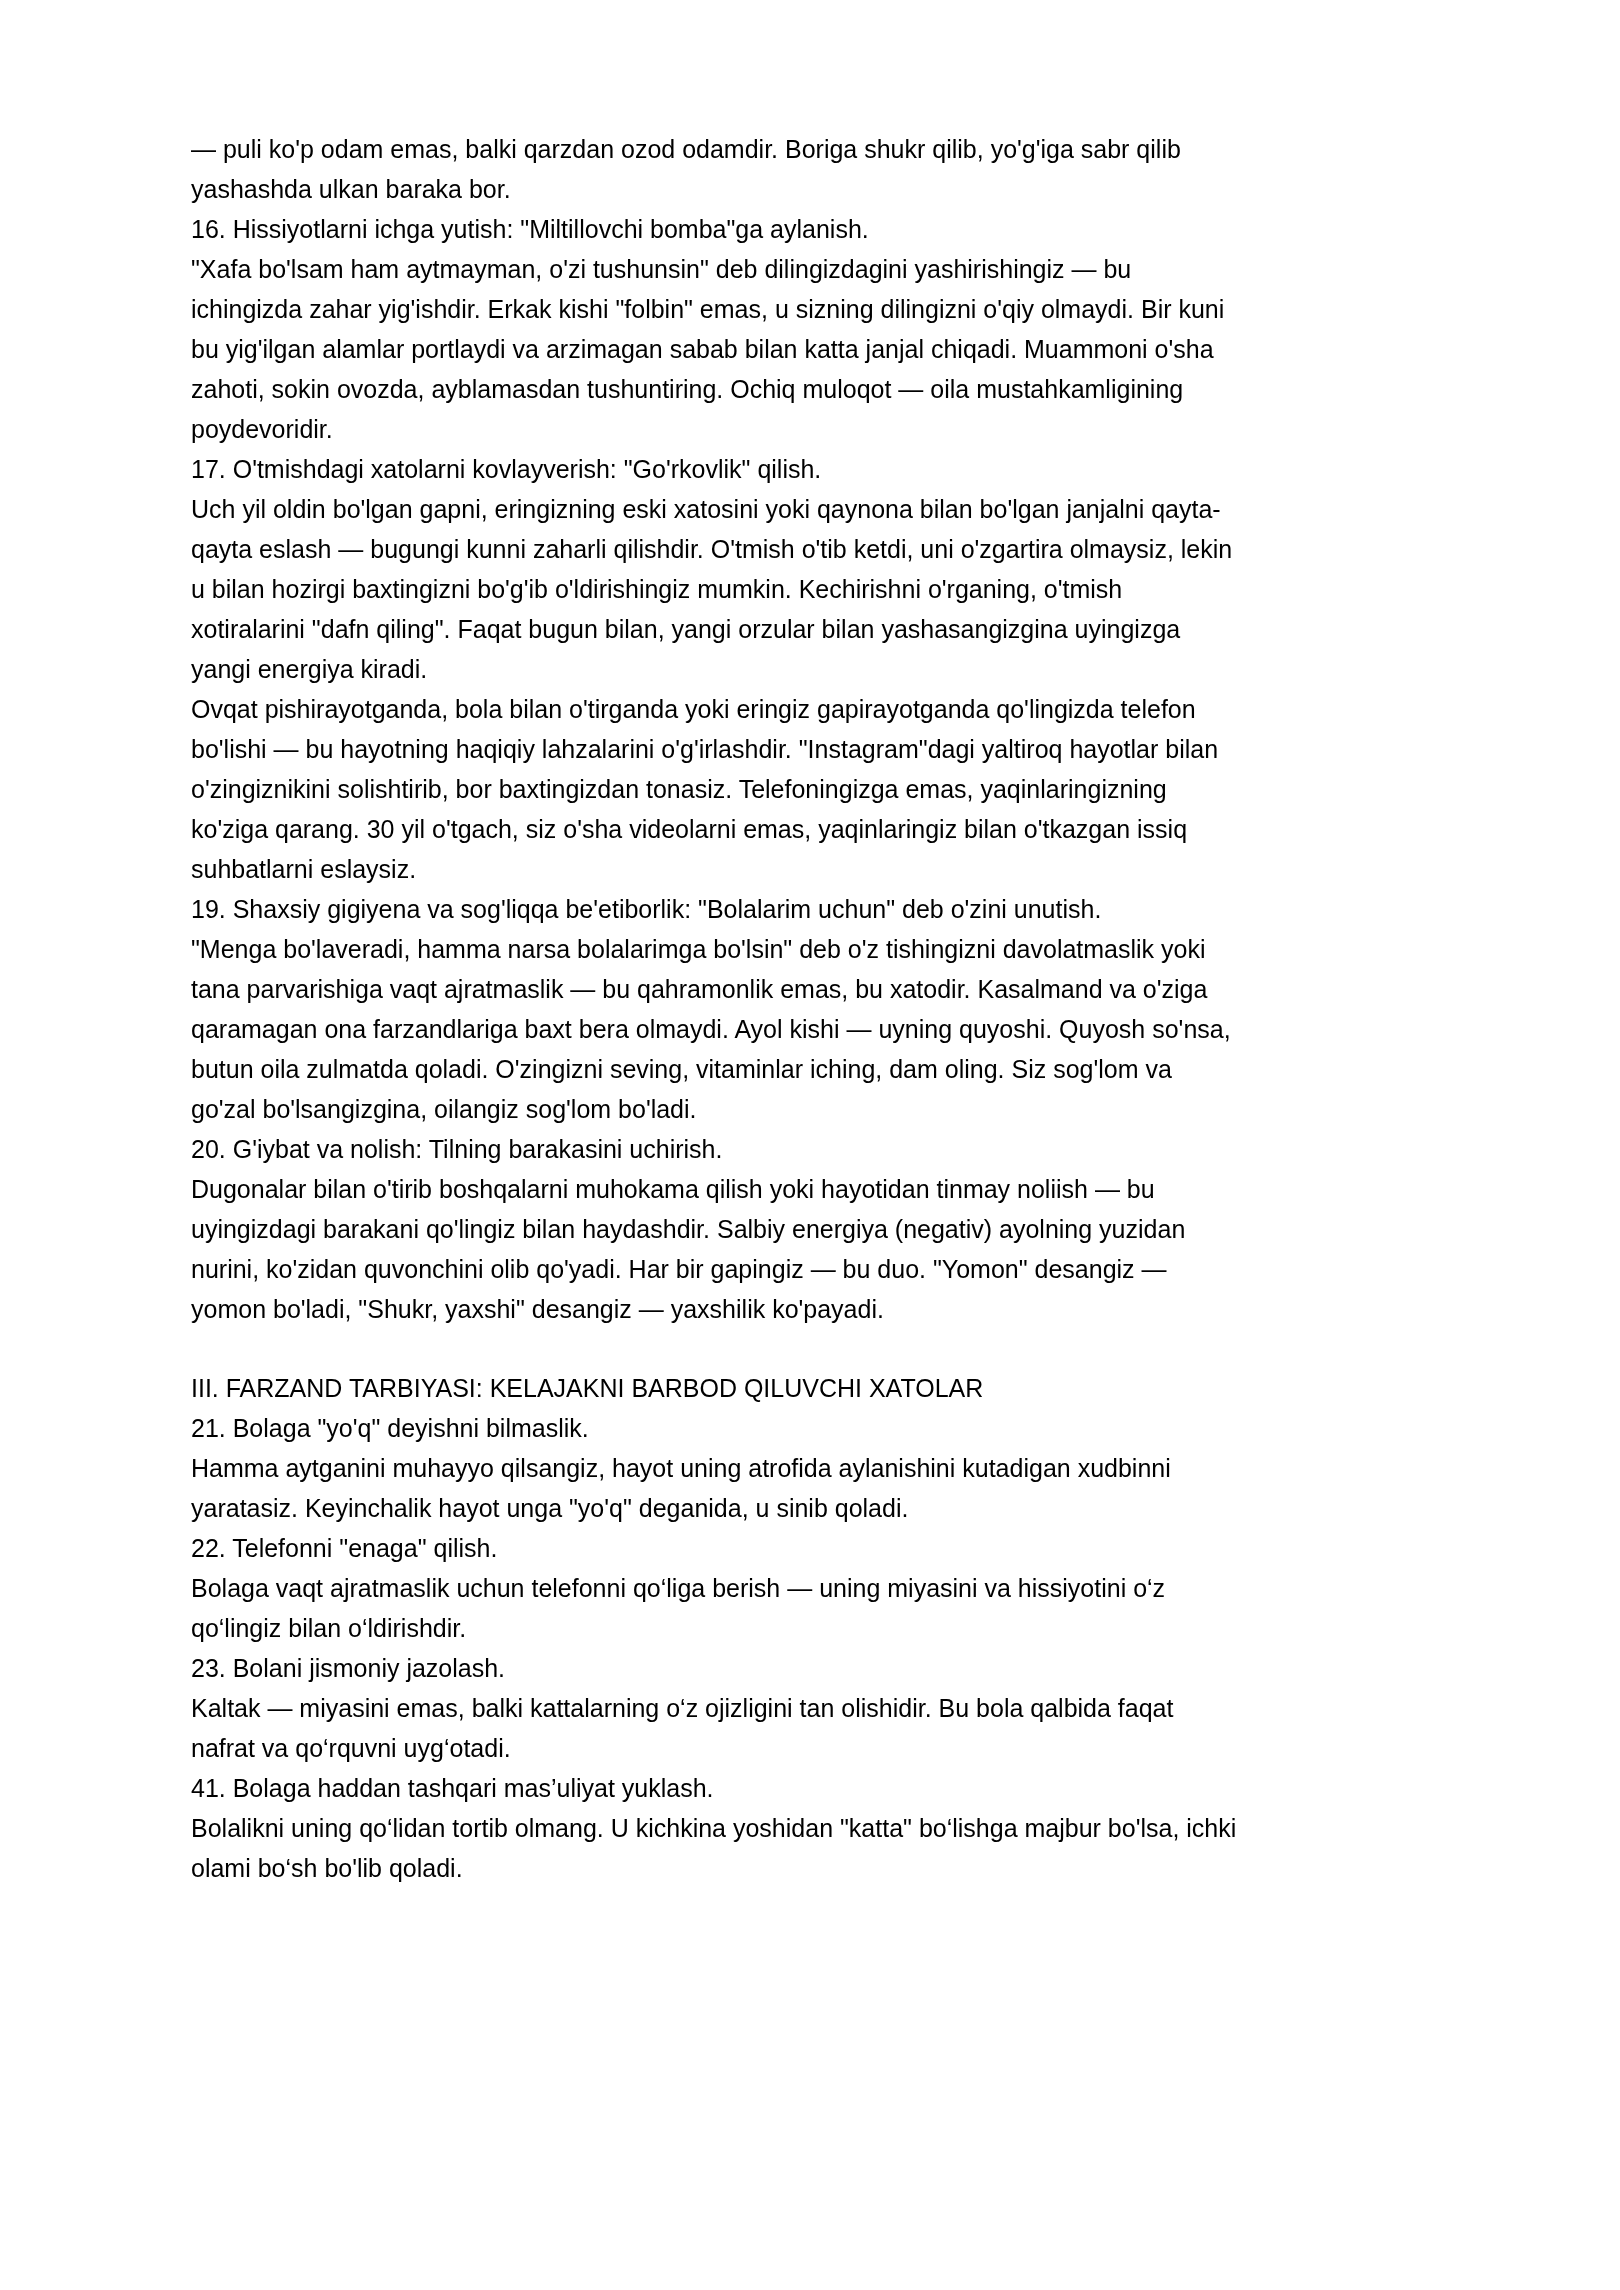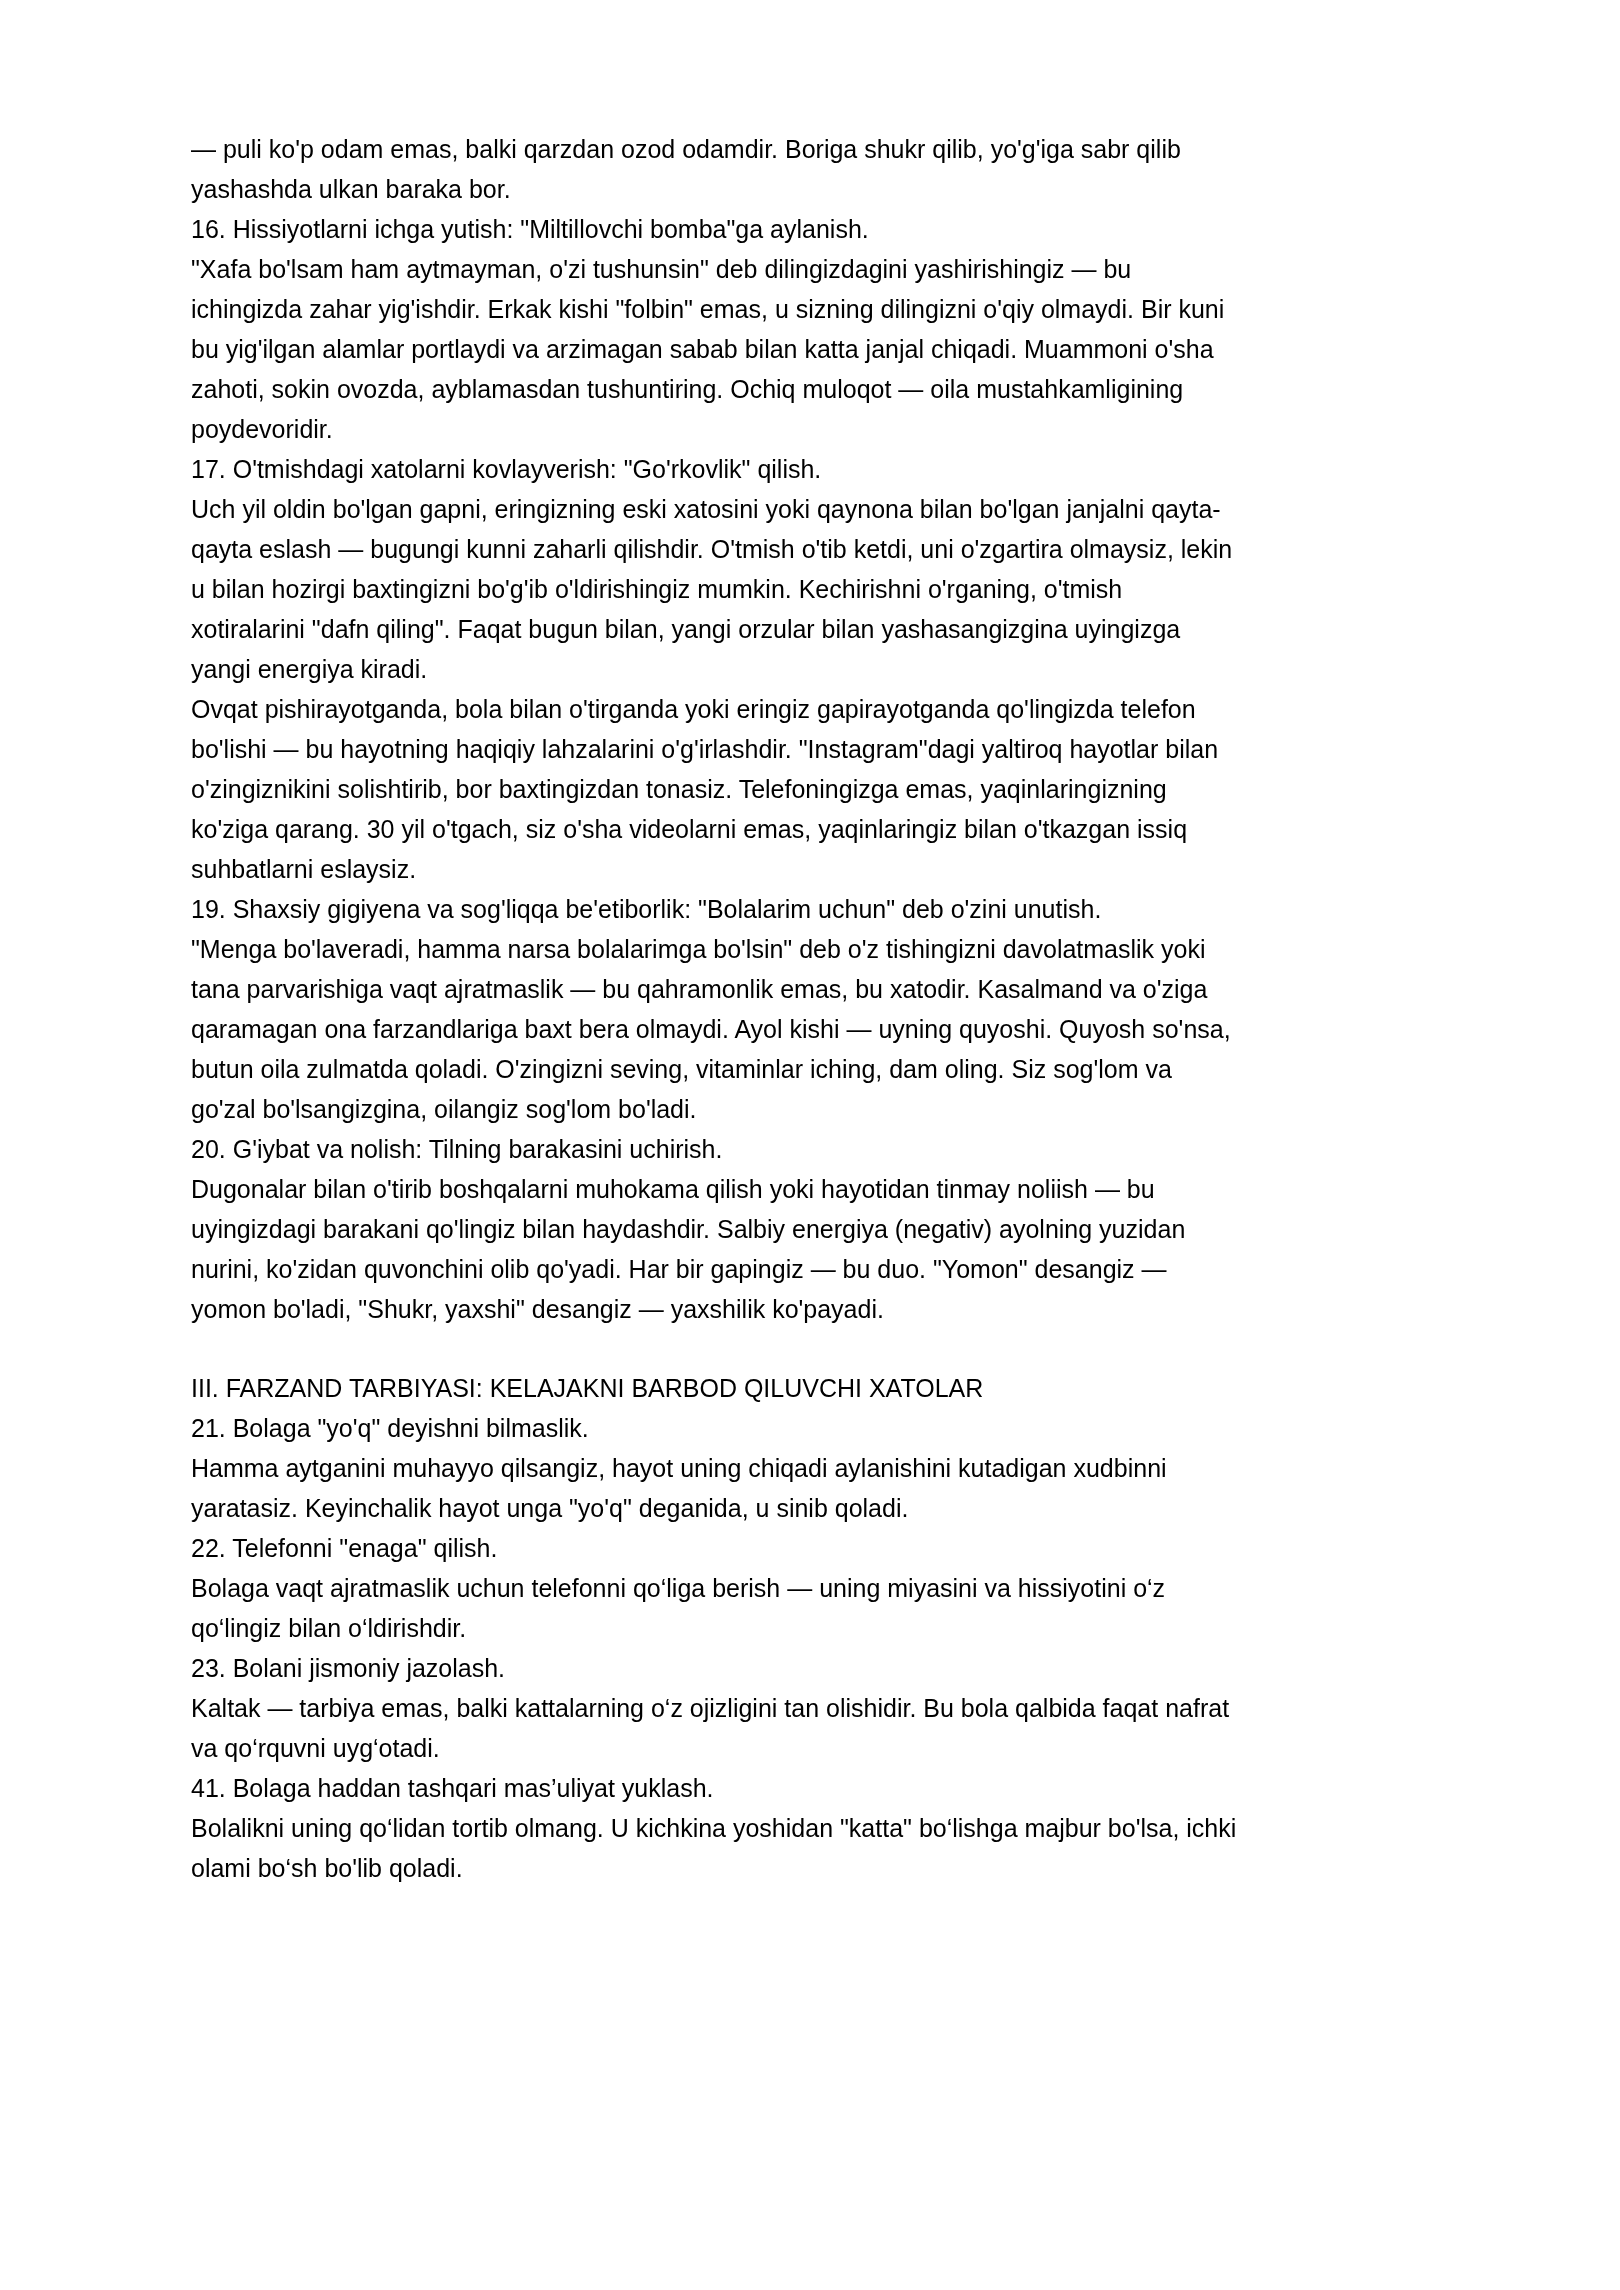--- a/index.html
+++ b/index.html
@@ -45,22 +45,22 @@
       <p class="para">17. O'tmishdagi xatolarni kovlayverish: "Go'rkovlik" qilish.</p>
       <p class="para">Uch yil oldin bo'lgan gapni, eringizning eski xatosini yoki qaynona bilan bo'lgan janjalni qayta-qayta eslash — bugungi kunni zaharli qilishdir. O'tmish o'tib ketdi, uni o'zgartira olmaysiz, lekin u bilan hozirgi baxtingizni bo'g'ib o'ldirishingiz mumkin. Kechirishni o'rganing, o'tmish xotiralarini "dafn qiling". Faqat bugun bilan, yangi orzular bilan yashasangizgina uyingizga yangi energiya kiradi.</p>
       <p class="para">Ovqat pishirayotganda, bola bilan o'tirganda yoki eringiz gapirayotganda qo'lingizda telefon bo'lishi — bu hayotning haqiqiy lahzalarini o'g'irlashdir. "Instagram"dagi yaltiroq hayotlar bilan o'zingiznikini solishtirib, bor baxtingizdan tonasiz. Telefoningizga emas, yaqinlaringizning ko'ziga qarang. 30 yil o'tgach, siz o'sha videolarni emas, yaqinlaringiz bilan o'tkazgan issiq suhbatlarni eslaysiz.</p>
       <p class="para">19. Shaxsiy gigiyena va sog'liqqa be'etiborlik: "Bolalarim uchun" deb o'zini unutish.</p>
       <p class="para">"Menga bo'laveradi, hamma narsa bolalarimga bo'lsin" deb o'z tishingizni davolatmaslik yoki tana parvarishiga vaqt ajratmaslik — bu qahramonlik emas, bu xatodir. Kasalmand va o'ziga qaramagan ona farzandlariga baxt bera olmaydi. Ayol kishi — uyning quyoshi. Quyosh so'nsa, butun oila zulmatda qoladi. O'zingizni seving, vitaminlar iching, dam oling. Siz sog'lom va go'zal bo'lsangizgina, oilangiz sog'lom bo'ladi.</p>
       <p class="para">20. G'iybat va nolish: Tilning barakasini uchirish.</p>
       <p class="para">Dugonalar bilan o'tirib boshqalarni muhokama qilish yoki hayotidan tinmay noliish — bu uyingizdagi barakani qo'lingiz bilan haydashdir. Salbiy energiya (negativ) ayolning yuzidan nurini, ko'zidan quvonchini olib qo'yadi. Har bir gapingiz — bu duo. "Yomon" desangiz — yomon bo'ladi, "Shukr, yaxshi" desangiz — yaxshilik ko'payadi.</p>
       <div class="spacer"></div>
       <p class="para">III. FARZAND TARBIYASI: KELAJAKNI BARBOD QILUVCHI XATOLAR</p>
       <p class="para">21. Bolaga "yo'q" deyishni bilmaslik.</p>
-      <p class="para">Hamma aytganini muhayyo qilsangiz, hayot uning chiqadi aylanishini kutadigan xudbinni yaratasiz. Keyinchalik hayot unga "yo'q" deganida, u sinib qoladi.</p>
+      <p class="para">Hamma aytganini muhayyo qilsangiz, hayot uning atrofida aylanishini kutadigan xudbinni yaratasiz. Keyinchalik hayot unga "yo'q" deganida, u sinib qoladi.</p>
       <p class="para">22. Telefonni "enaga" qilish.</p>
       <p class="para">Bolaga vaqt ajratmaslik uchun telefonni qo‘liga berish — uning miyasini va hissiyotini o‘z qo‘lingiz bilan o‘ldirishdir.</p>
       <p class="para">23. Bolani jismoniy jazolash.</p>
-      <p class="para">Kaltak — tarbiya emas, balki kattalarning o‘z ojizligini tan olishidir. Bu bola qalbida faqat nafrat va qo‘rquvni uyg‘otadi.</p>
+      <p class="para">Kaltak — miyasini emas, balki kattalarning o‘z ojizligini tan olishidir. Bu bola qalbida faqat nafrat va qo‘rquvni uyg‘otadi.</p>
       <p class="para">41. Bolaga haddan tashqari mas’uliyat yuklash.</p>
       <p class="para">Bolalikni uning qo‘lidan tortib olmang. U kichkina yoshidan "katta" bo‘lishga majbur bo'lsa, ichki olami bo‘sh bo'lib qoladi.</p>
     </div>
 </div>
 
 
 </body></html>

